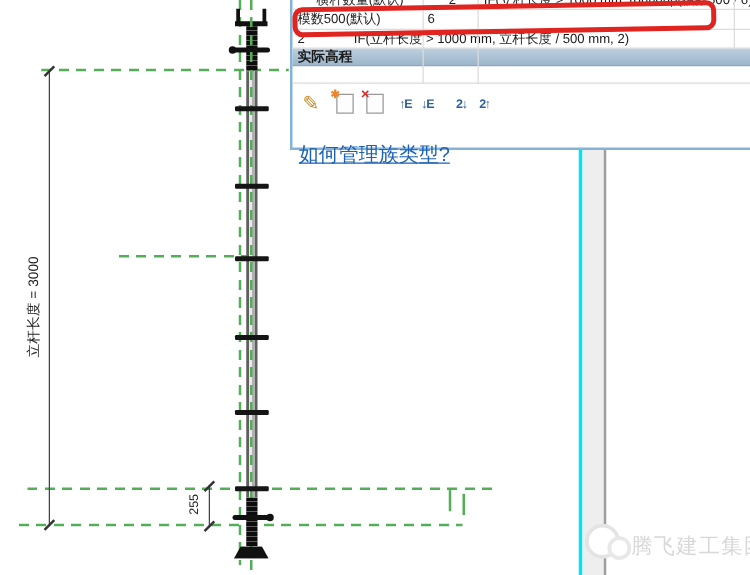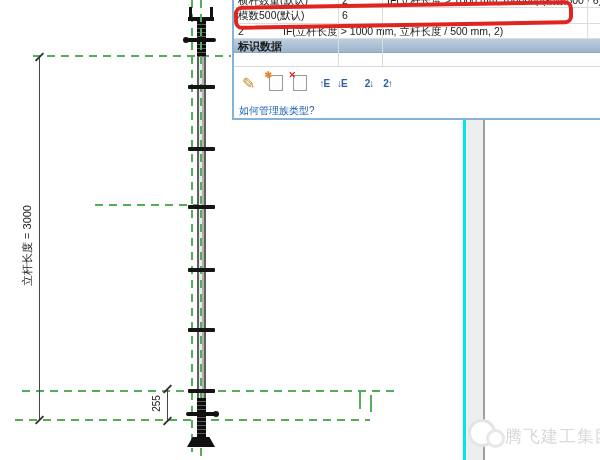--- a/index.html
+++ b/index.html
@@ -38,22 +38,22 @@
           border:4px solid #e0241f;border-radius:8px;transform:rotate(-1deg);z-index:6;
           pointer-events:none;}
   #dlg-toolbar{position:absolute;left:6px;top:72px;height:22px;display:flex;align-items:center;}
   .pencil{font-size:16px;color:#c08a28;margin-left:2px;}
   .pageicon{width:12px;height:14px;background:#fdfdfd;border:1px solid #999;position:relative;
             display:inline-block;}
   .badge{position:absolute;top:-6px;left:-6px;font-size:9px;font-weight:bold;}
   .badge.orange{color:#e8862a;}
   .badge.red{color:#d22;}
   .movetool,.sorttool{font-size:10px;font-weight:bold;color:#2d5f9e;letter-spacing:-1px;}
-  #help-link{position:absolute;left:5px;top:104px;font-size:10px;color:#1b62b5;
-             cursor:pointer;}
+  #help-link{position:absolute;left:5px;top:114px;font-size:16px;color:#1b62b5;
+             text-decoration:underline;cursor:pointer;}
 
   
   .wm-circle{position:absolute;border-radius:50%;background:#fff;}
   #wm-text{position:absolute;left:505px;top:425px;font-size:17px;color:#d8d8d8;
            letter-spacing:1px;white-space:nowrap;}
 </style>
 </head>
 <body>
 
 <div id="stage">
@@ -107,34 +107,34 @@
   <div class="abs" style="left:466px;top:120px;width:17px;height:340px;background:#eeeeee;"></div>
   <div class="abs" style="left:483px;top:120px;width:2px;height:340px;background:#9e9e9e;"></div>
 
   <div class="wm-circle" style="left:468px;top:419px;width:22px;height:22px;border:3px solid #e4e4e4;z-index:7;"></div>
   <div class="wm-circle" style="left:486px;top:429px;width:13px;height:13px;border:3px solid #e8e8e8;z-index:7;"></div>
   <div id="wm-text" style="z-index:7;">腾飞建工集团</div>
 
   <div id="dialog">
 
     <div>
-      <div class="trow" style="height:8px;">
+      <div class="trow" style="height:8px;text-align:center;">
         <div class="c1" style="margin-top:-7px;">横杆数量(默认)</div>
         <div class="c2" style="margin-top:-7px;">2</div>
         <div class="c3" style="margin-top:-7px;">IF(立杆长度 &gt; 1000 mm, roundup(模数500 / 6), 2)</div>
       </div>
       <div class="trow" style="height:16px;">
         <div class="c1">模数500(默认)</div>
         <div class="c2">6</div>
       </div>
       <div class="trow" style="height:15px;">
         <div class="c2">2</div>
         <div class="c3">IF(立杆长度 &gt; 1000 mm, 立杆长度 / 500 mm, 2)</div>
       </div>
-      <div id="sec-header">标识数据</div>
+      <div id="sec-header">实际高程</div>
       <div class="trow" style="height:14px;">
         <div class="c1"></div>
         <div class="c2"></div>
         <div class="c3"></div>
       </div>
 
       <div class="colline" style="left:104px;height:67px;"></div>
       <div class="colline" style="left:148px;height:67px;"></div>
       <div class="colline" style="left:353px;height:39px;"></div>
     </div>

